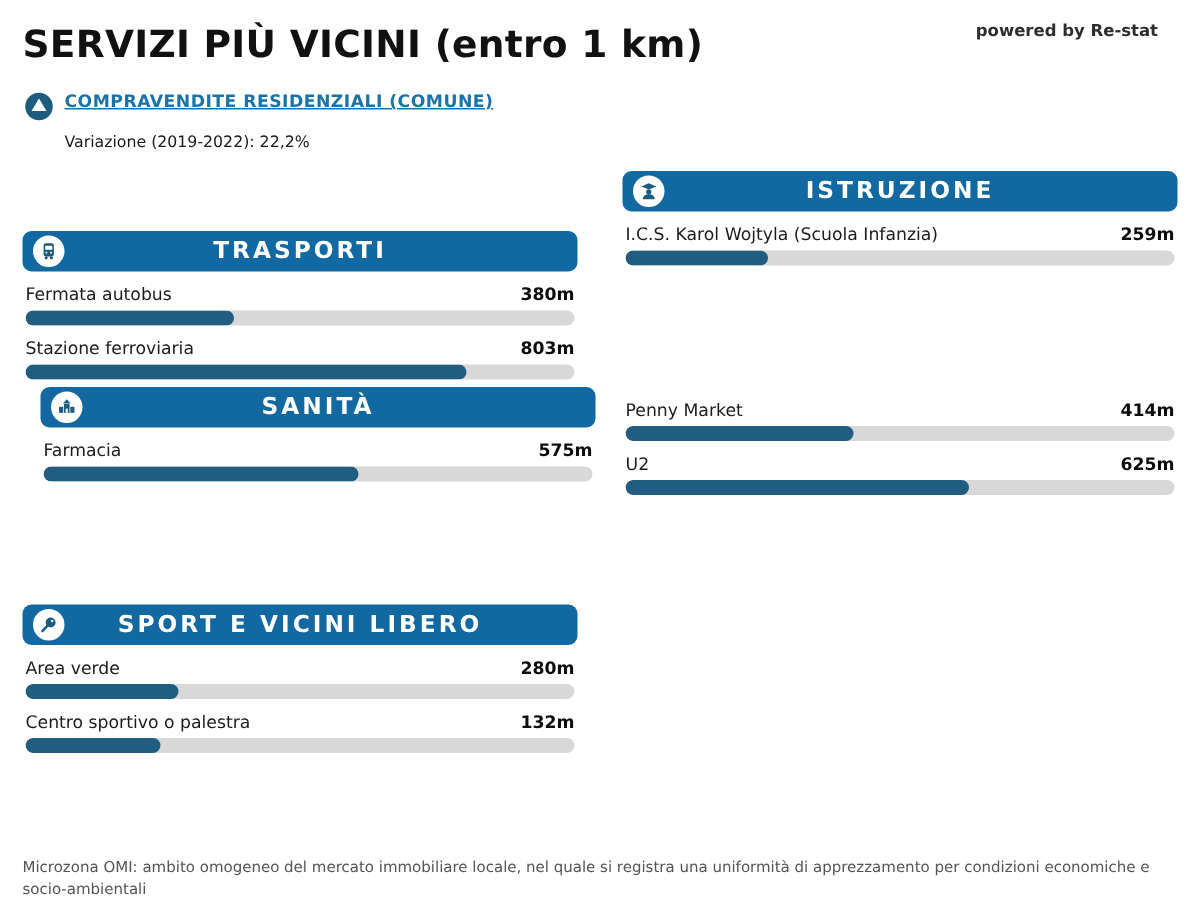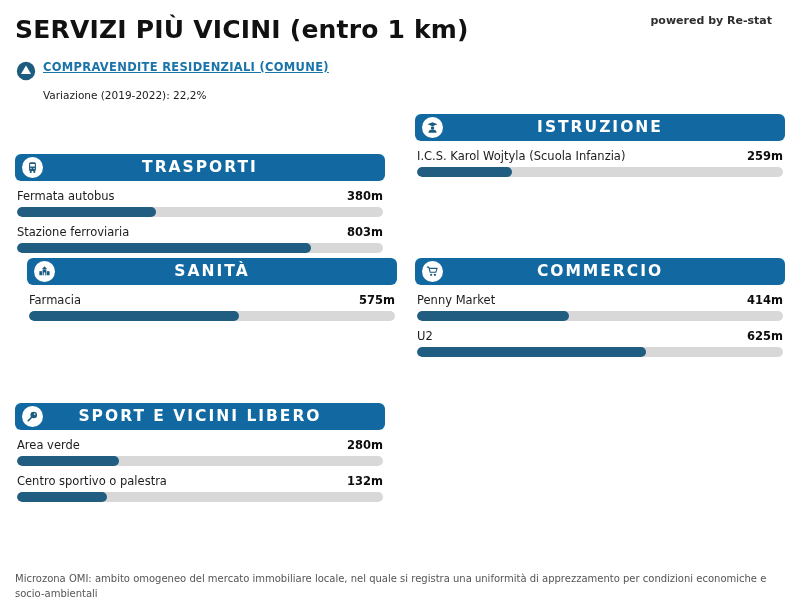--- a/index.html
+++ b/index.html
@@ -131,30 +131,20 @@
         <span class="item-label">Farmacia</span>
         <span class="item-value">575m</span>
       </div>
       <div class="bar-track">
         <div class="bar-fill" style="width: 57.5%;"></div>
       </div>
     </div>
   </div>
 
   <div class="section sec-commercio">
-    <div class="section-header">
-      <span class="sec-icon">
-        <svg viewBox="0 0 24 24">
-          <path d="M3.5 5h2.6l2.1 8.2h9l2.3-6.2H7.2" fill="none" stroke="#1d5c7e" stroke-width="1.7" stroke-linejoin="round" stroke-linecap="round"></path>
-          <circle cx="9.8" cy="17.3" r="1.8" fill="#1d5c7e"></circle>
-          <circle cx="15.9" cy="17.3" r="1.8" fill="#1d5c7e"></circle>
-        </svg>
-      </span>
-      <span class="sec-title">COMMERCIO</span>
-    </div>
     <div class="item">
       <div class="item-row">
         <span class="item-label">Penny Market</span>
         <span class="item-value">414m</span>
       </div>
       <div class="bar-track">
         <div class="bar-fill" style="width: 41.4%;"></div>
       </div>
     </div>
     <div class="item">

